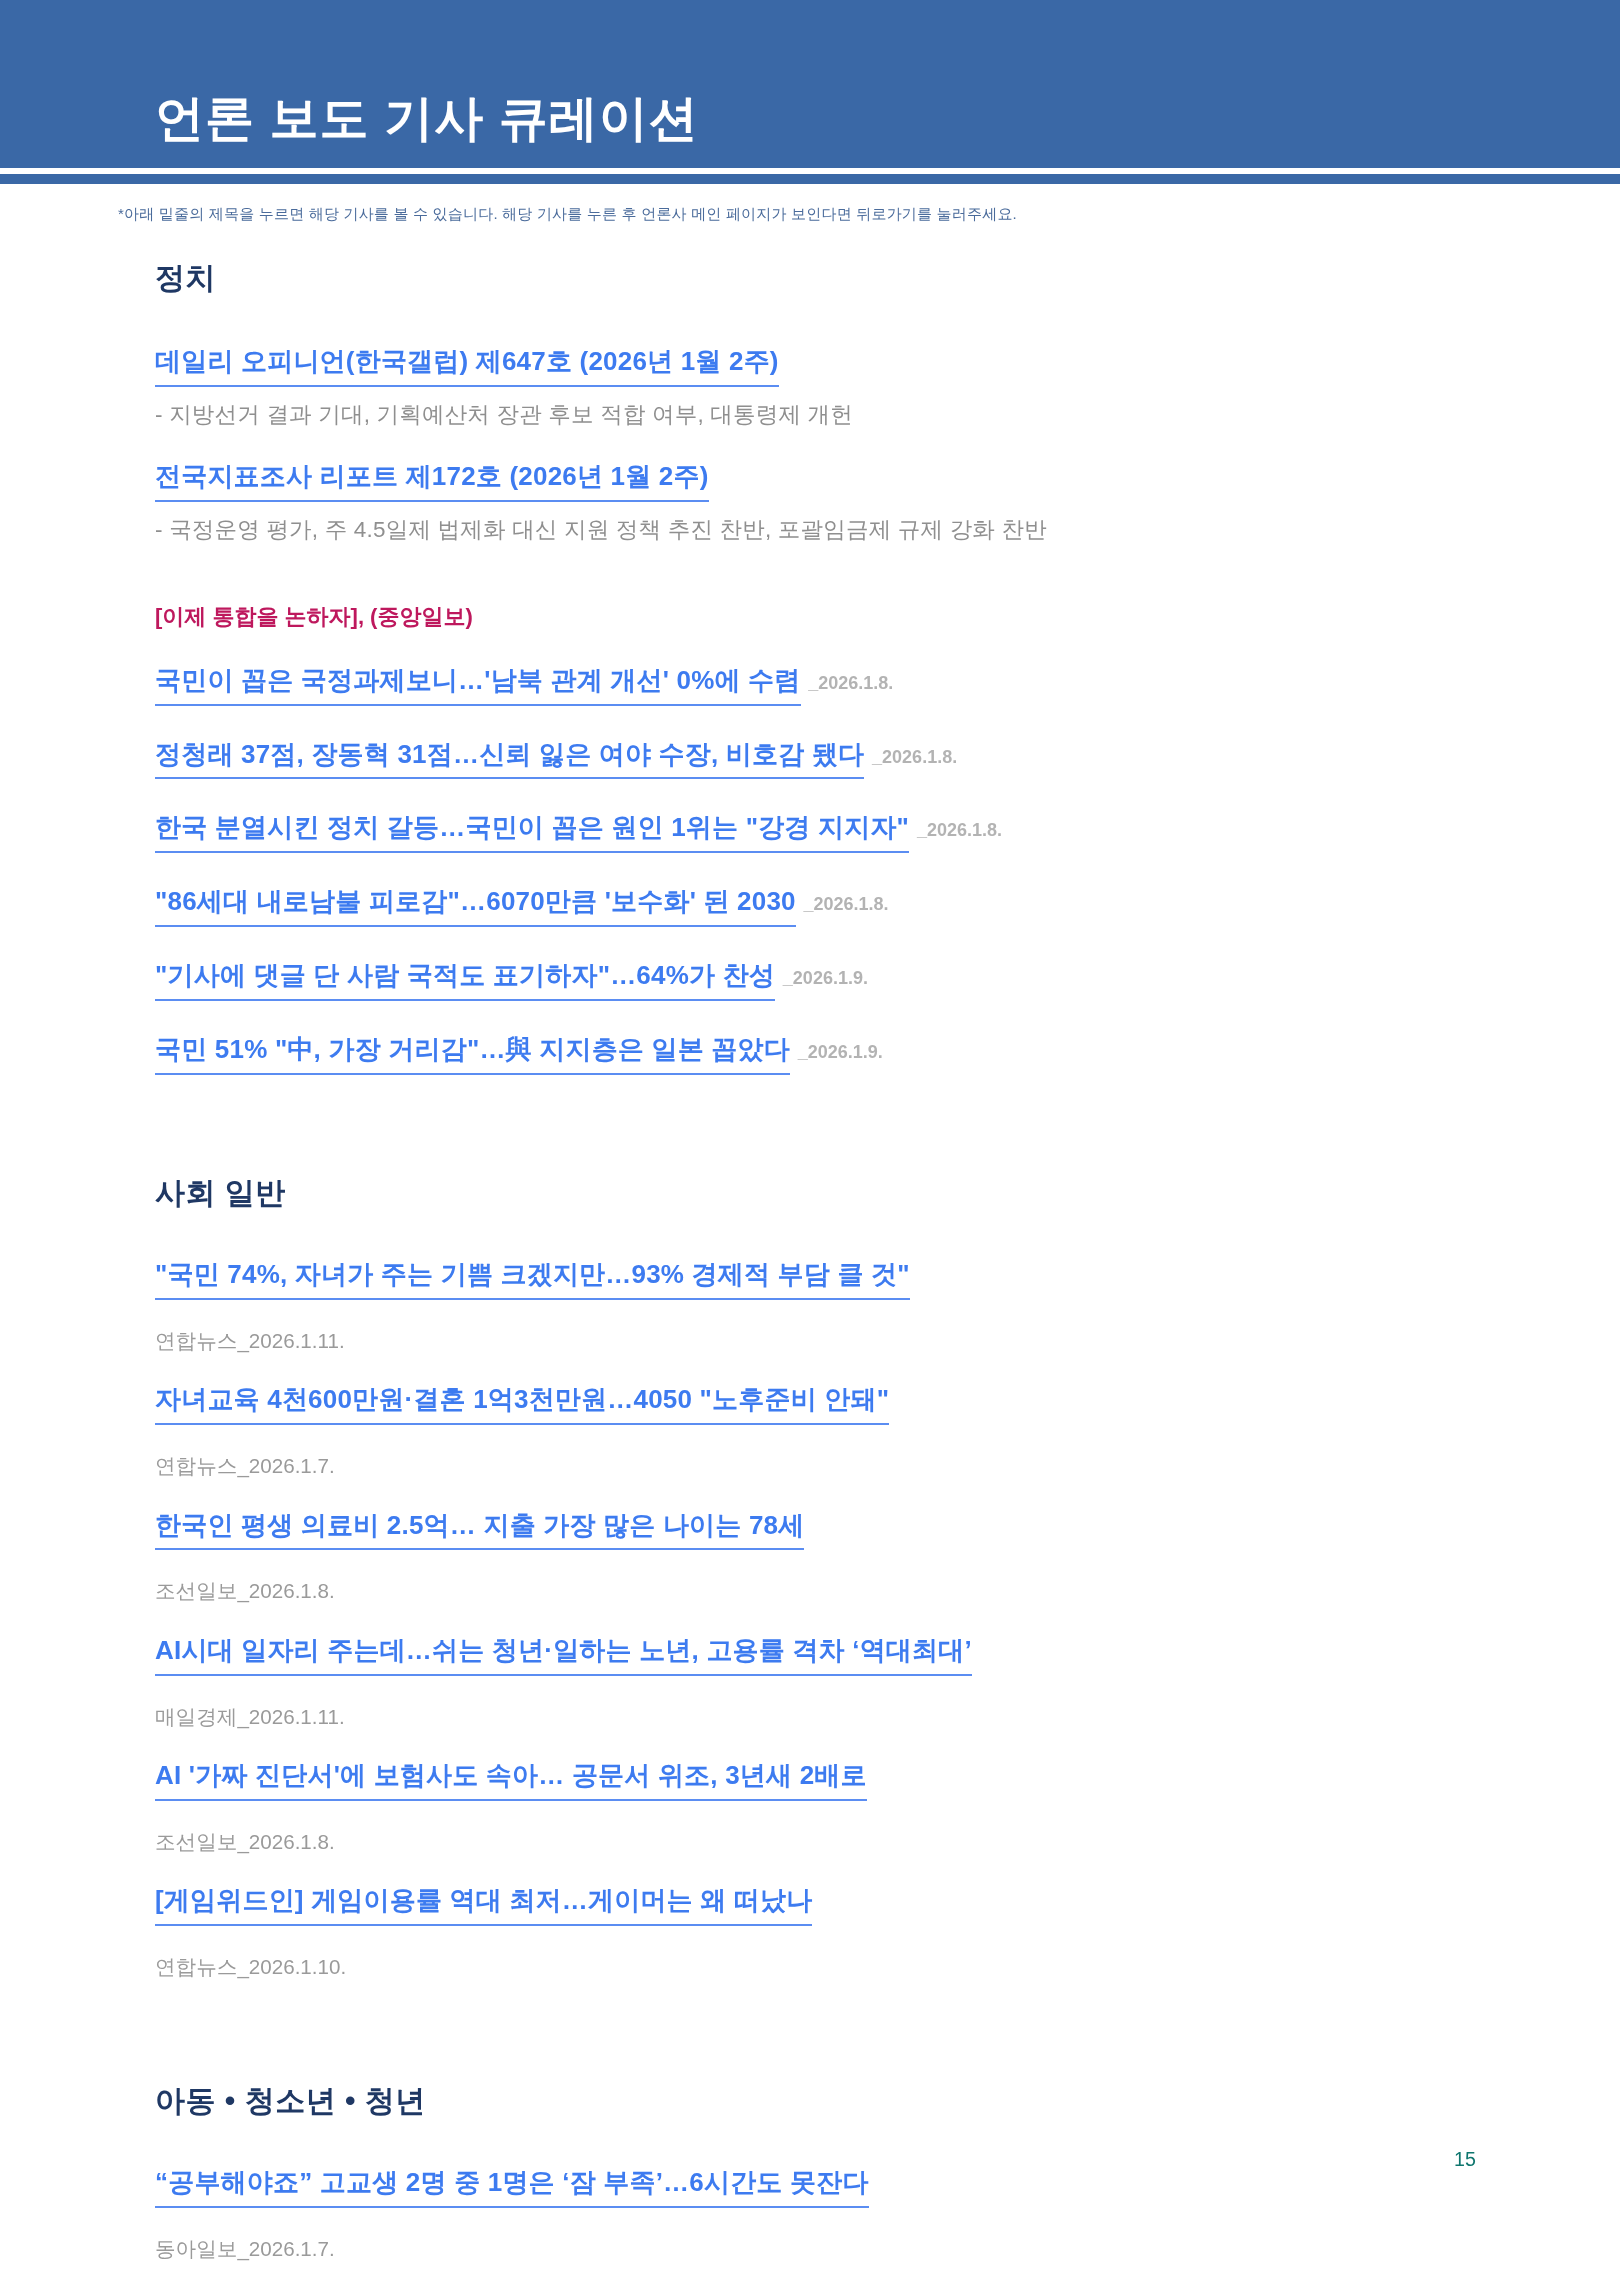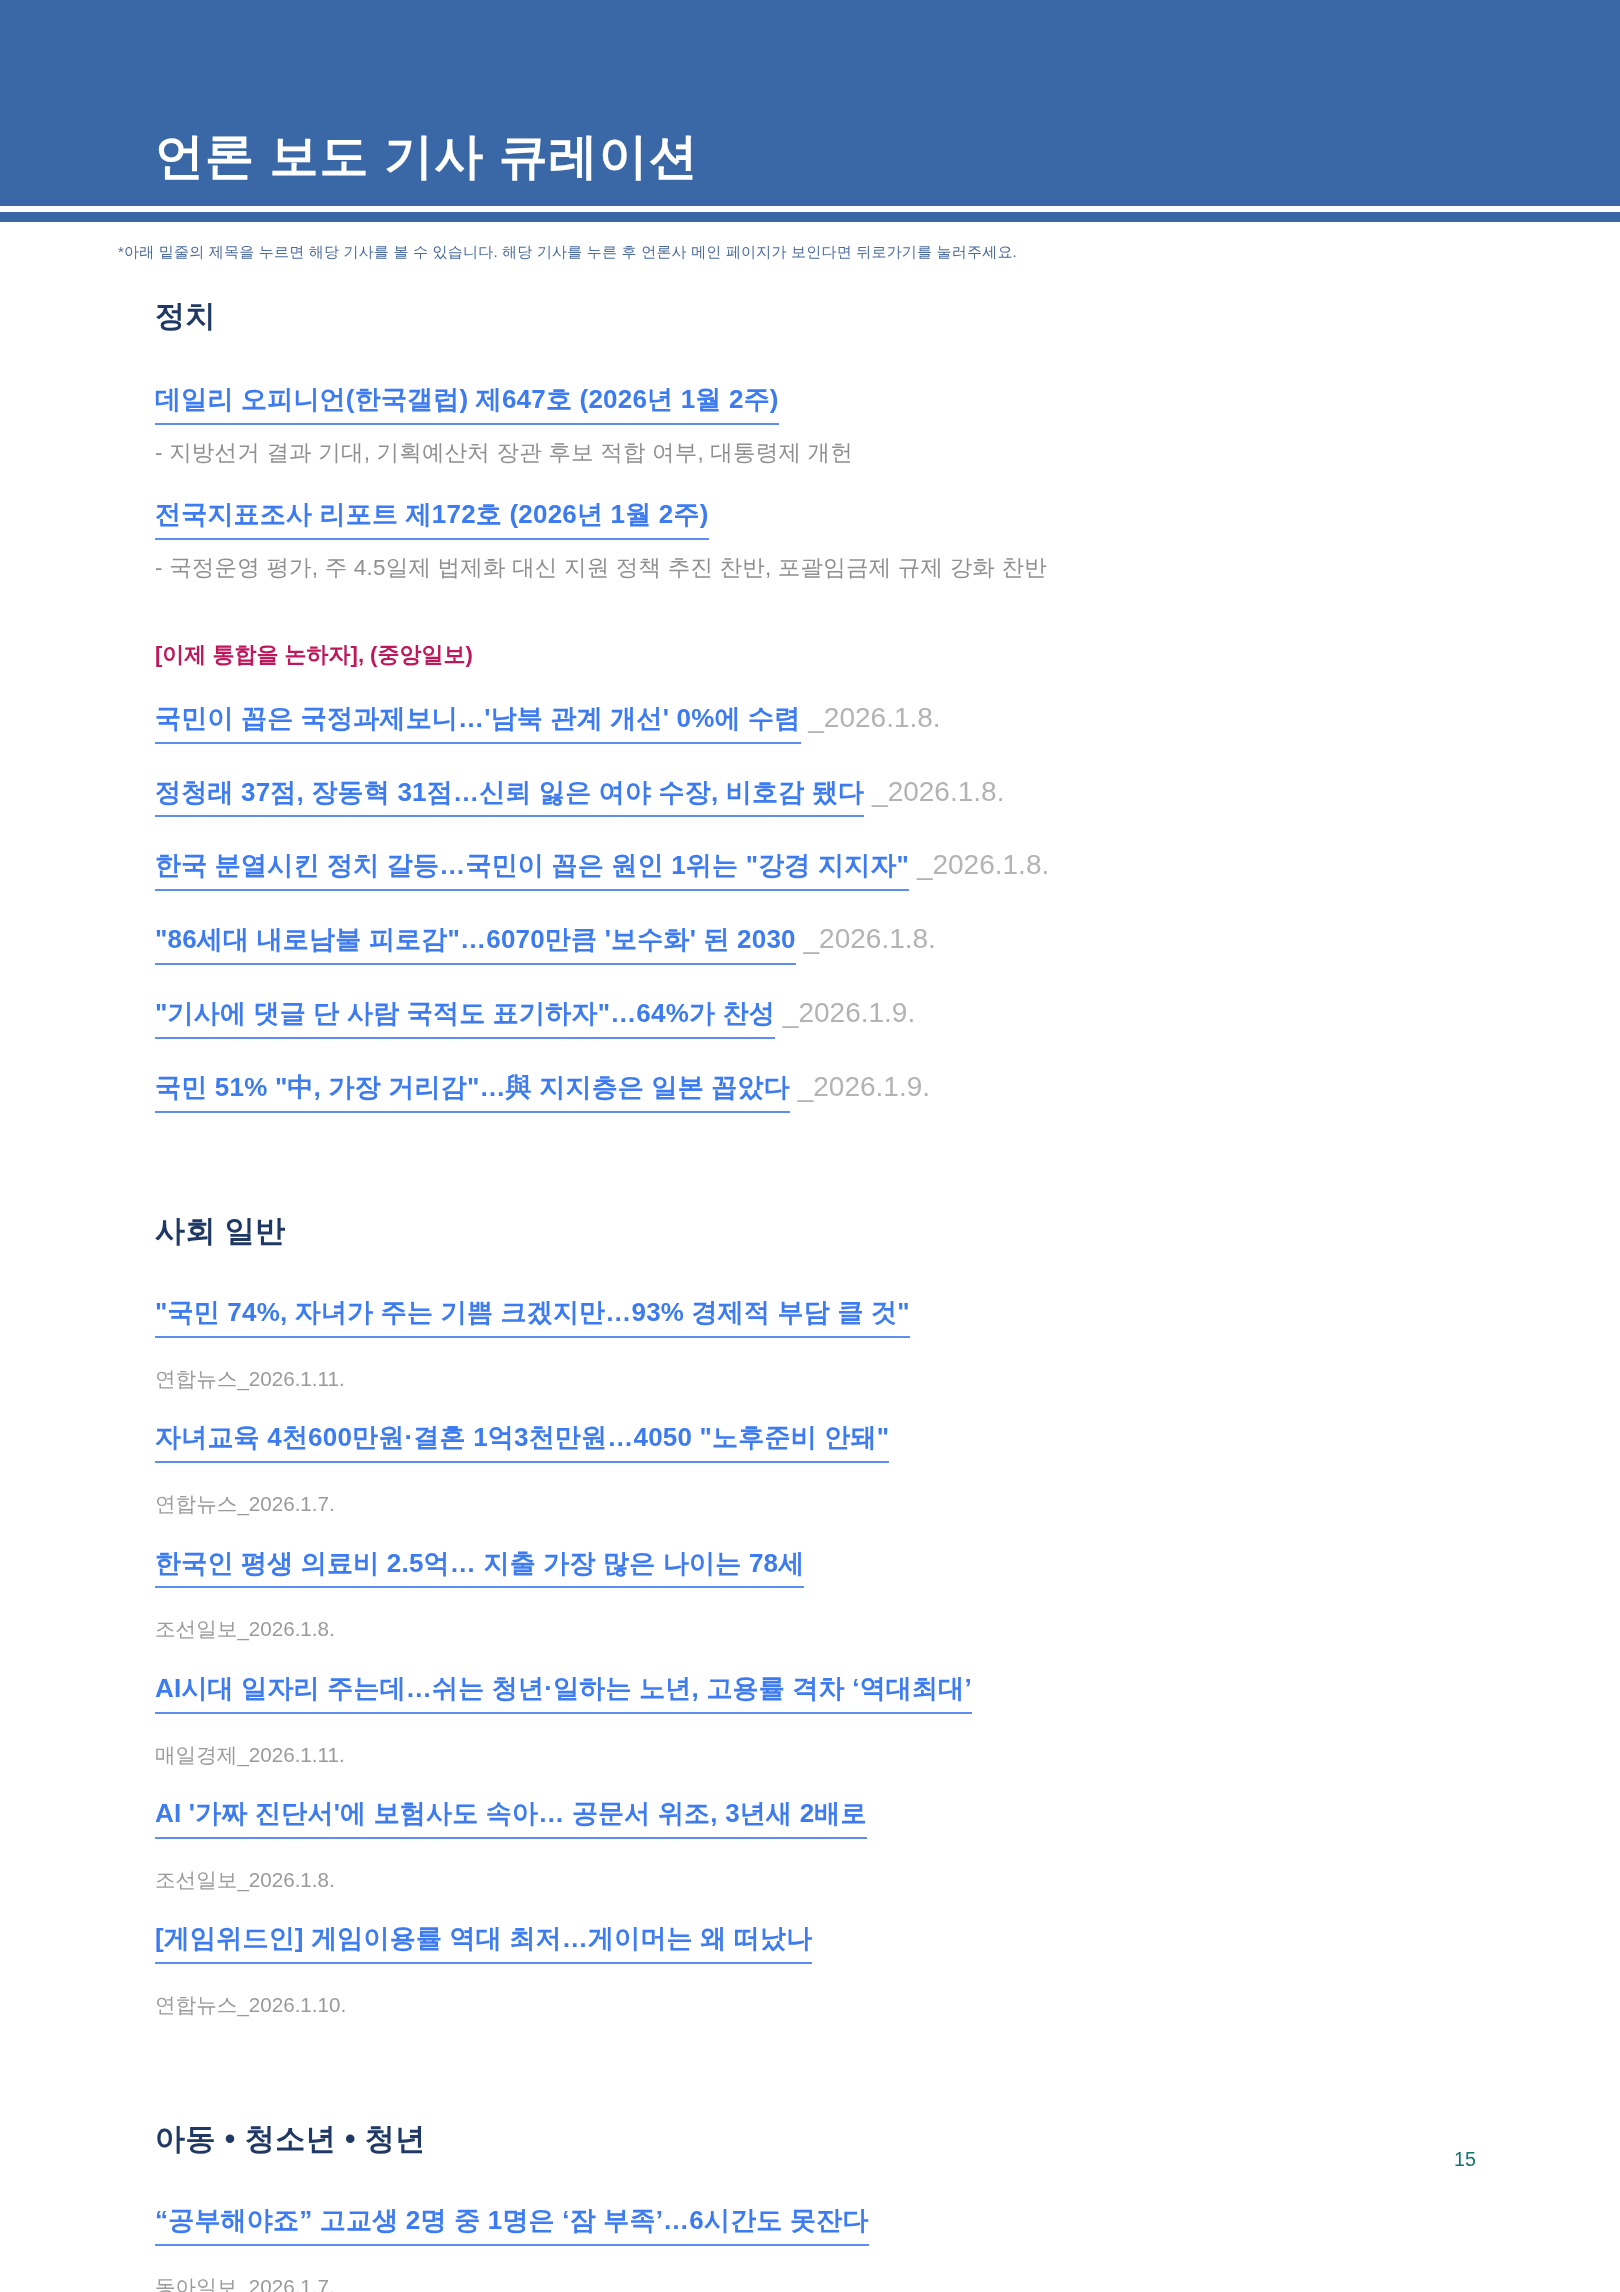--- a/index.html
+++ b/index.html
@@ -9,21 +9,21 @@
     width:1620px;
     height:2293px;
     background:#ffffff;
     font-family:"Liberation Sans","DejaVu Sans",sans-serif;
     overflow:hidden;
   }
   
   .banner {
     position:relative;
     width:100%;
-    height:206px;
+    height:168px;
     background:#3a68a6;
   }
   .banner-title {
     position:absolute;
     left:155px;
     bottom:15.7px;
     color:#ffffff;
     font-size:49px;
     font-weight:bold;
     letter-spacing:1px;
@@ -72,22 +72,22 @@
   }
   .subheading {
     margin-top:57px;
     color:#be185d;
     font-size:22px;
     font-weight:bold;
   }
   .article-row { margin-top:31px; }
   .inline-date {
     color:#b3b3b3;
-    font-size:28px;
-    font-weight:normal;
+    font-size:18px;
+    font-weight:bold;
     margin-left:7.8px;
   }
   .sourced-item { margin-top:43px; }
   .sourced-item + .sourced-item { margin-top:27.4px; }
   .article-source {
     margin-top:27px;
     color:#9a9a9a;
     font-size:20.6px;
   }
   .page-number {

